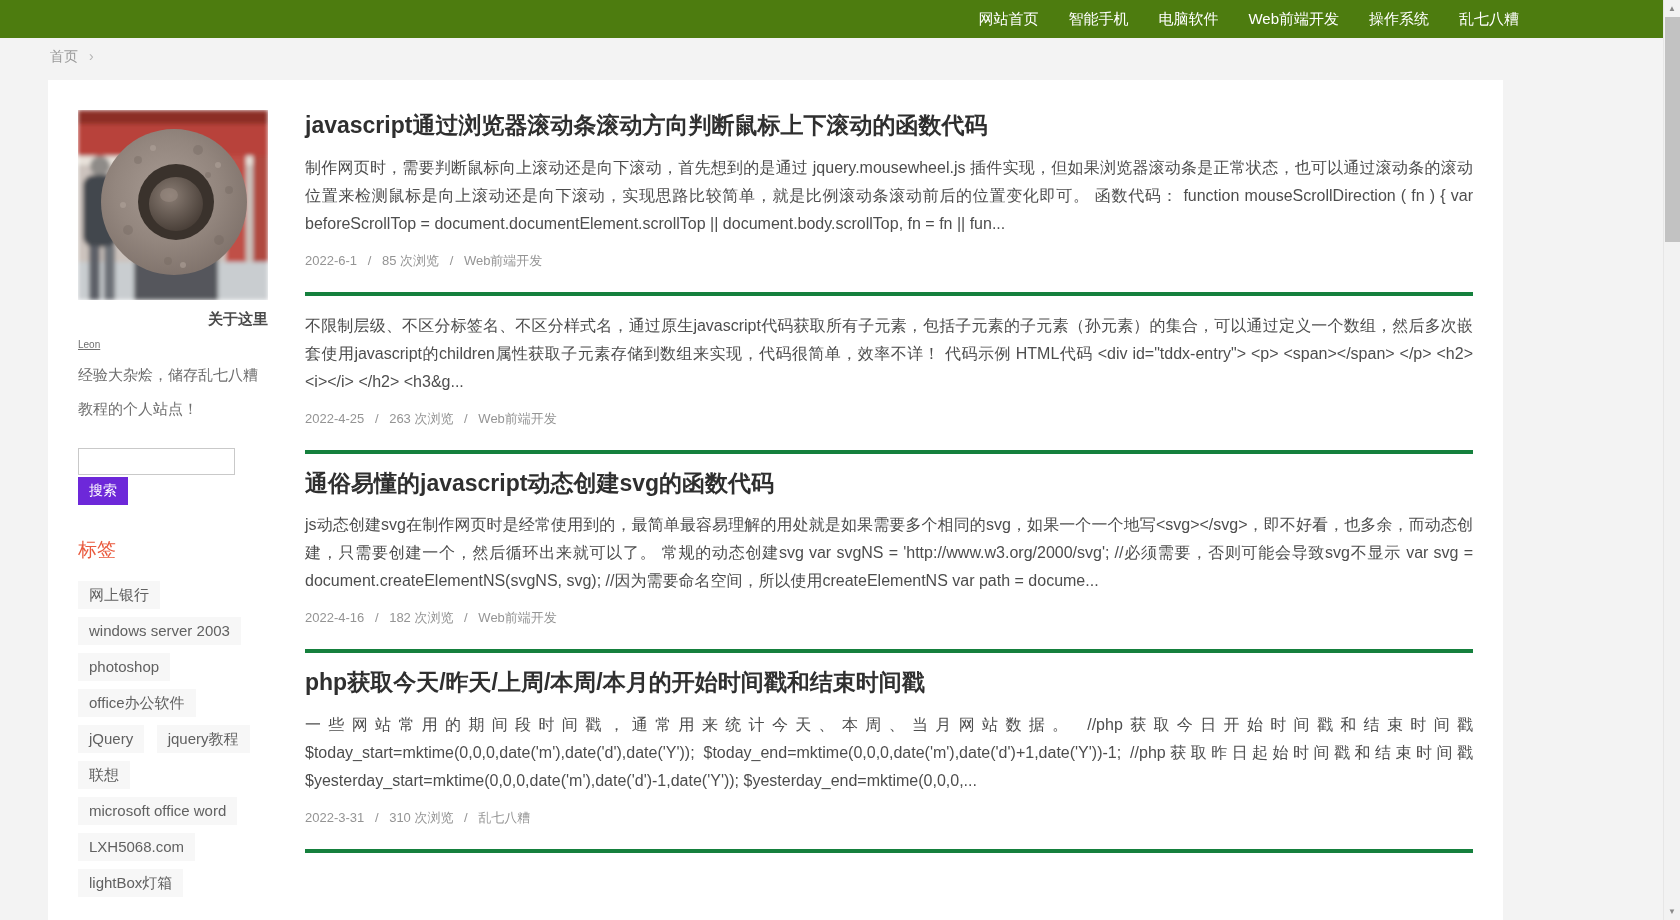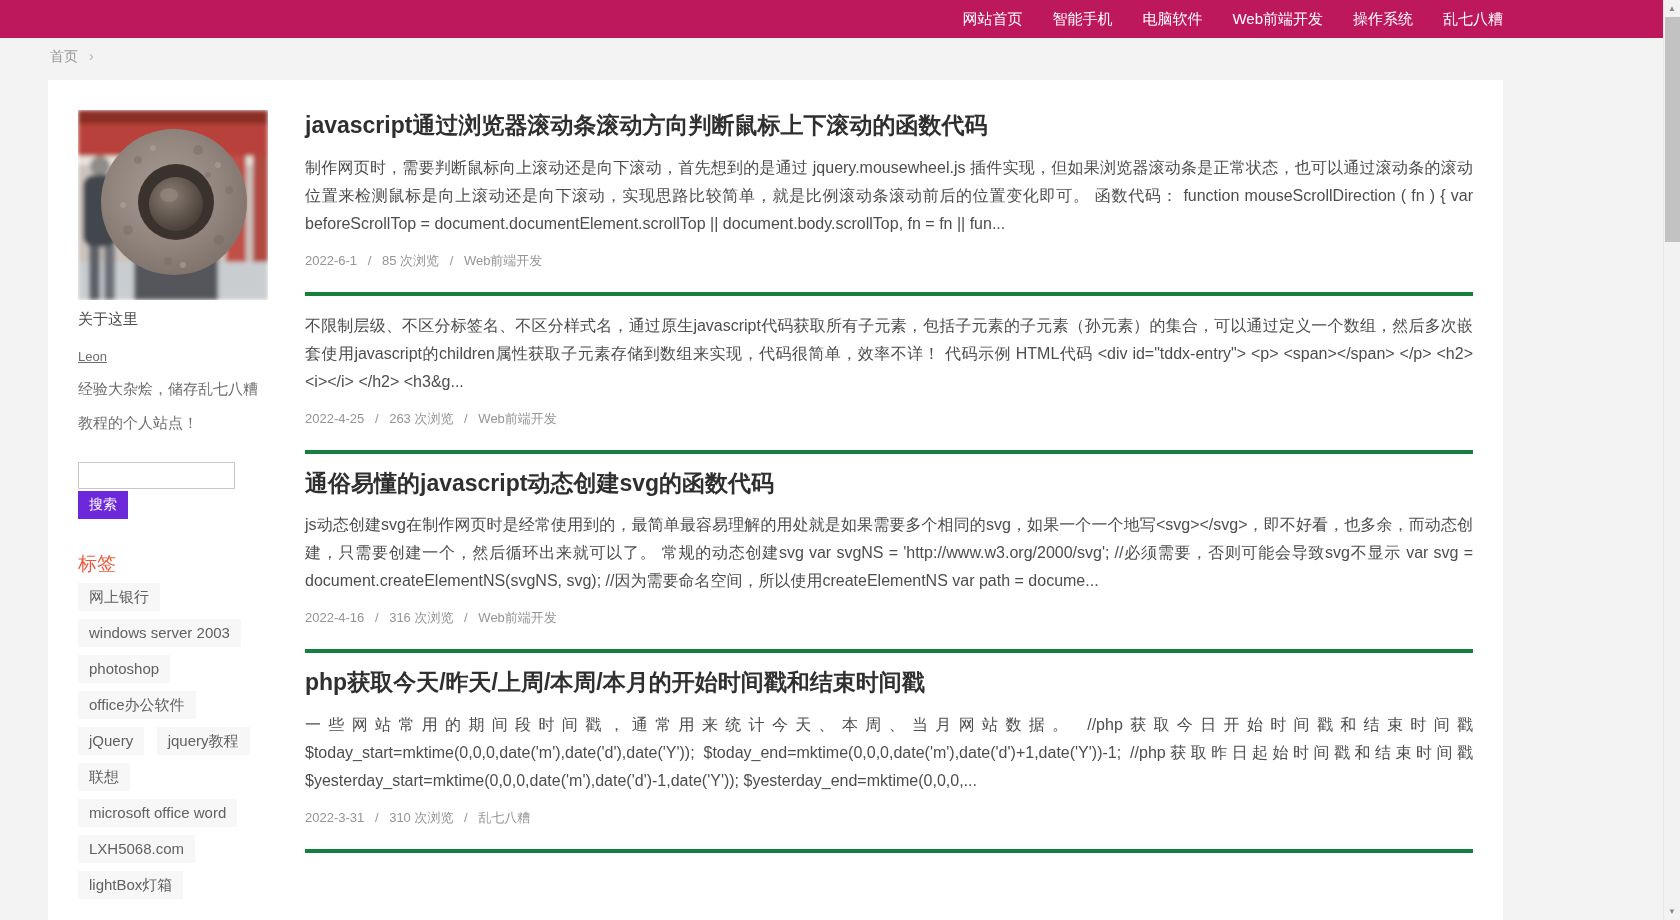--- a/index.html
+++ b/index.html
@@ -7,21 +7,22 @@
   body {
     background: #f3f3f3;
     font-family: "Liberation Sans", "DejaVu Sans", sans-serif;
     position: relative;
   }
 
   
   .topnav {
     position: absolute; top: 0; left: 0;
     width: 100%; height: 38px;
-    background: #be185d;
+    background: #4d7c0f;
+    padding-left: 16px;
   }
   .nav-inner {
     width: 1455px; margin-left: 48px; height: 100%;
     display: flex; justify-content: flex-end; align-items: center; gap: 30px;
   }
   .nav-inner a {
     color: #ffffff; font-size: 15px; text-decoration: none; cursor: pointer;
   }
 
   
@@ -38,34 +39,34 @@
     width: 1455px; min-height: 840px;
     background: #ffffff;
     padding: 30px;
     display: flex;
   }
 
   
   .sidebar { width: 190px; flex-shrink: 0; }
   .avatar { width: 190px; height: 190px; display: block; }
   .avatar svg { display: block; }
-  .caption { text-align: left; margin-top: 10px; font-size: 15px; color: #4a4a4a; }
-  .author { margin-top: 20px; font-size: 13px; color: #6e6e6e; text-decoration: underline; }
+  .caption { text-align: right; margin-top: 10px; font-size: 15px; color: #4a4a4a; font-weight: bold; }
+  .author { margin-top: 10px; font-size: 10px; color: #6e6e6e; text-decoration: underline; }
   .bio { margin-top: 8px; font-size: 15px; color: #6e6e6e; line-height: 34px; }
   .search-input {
     margin-top: 22px; width: 157px; height: 27px;
     border: 1px solid #c9c9c9; background: #fff; outline: none;
     font-size: 14px; padding: 0 6px; display: block;
   }
   .search-btn {
     margin-top: 2px; background: #6d28d9; color: #fff;
     border: none; padding: 5px 11px; font-size: 14px; cursor: pointer; display: inline-block;
   }
   .tags-title { margin-top: 32px; color: #e9593d; font-size: 19px; font-weight: normal; }
-  .tags { margin-top: 6px; }
+  .tags { margin-top: 18px; }
   .tag {
     display: inline-block; background: #f7f7f7; color: #616161;
     padding: 4px 11px; margin: 0 8px 8px 0; font-size: 15px; line-height: 20px;
     text-decoration: none; cursor: pointer; white-space: nowrap;
   }
 
   
   .main { margin-left: 37px; flex: 1; min-width: 0; }
   .article { padding: 16px 0 22px; border-bottom: 4px solid #15803d; }
   .article:first-child { padding-top: 2px; }
@@ -215,21 +216,21 @@
         <a>Web前端开发</a>
       </div>
     </article>
 
     <article class="article">
       <h2>通俗易懂的javascript动态创建svg的函数代码</h2>
       <p class="excerpt">js动态创建svg在制作网页时是经常使用到的，最简单最容易理解的用处就是如果需要多个相同的svg，如果一个一个地写&lt;svg&gt;&lt;/svg&gt;，即不好看，也多余，而动态创建，只需要创建一个，然后循环出来就可以了。 常规的动态创建svg var svgNS = 'http://www.w3.org/2000/svg'; //必须需要，否则可能会导致svg不显示 var svg = document.createElementNS(svgNS, svg); //因为需要命名空间，所以使用createElementNS var path = docume...</p>
       <div class="meta">
         <span>2022-4-16</span>
         <span class="msep">/</span>
-        <span>316 次浏览</span>
+        <span>182 次浏览</span>
         <span class="msep">/</span>
         <a>Web前端开发</a>
       </div>
     </article>
 
     <article class="article">
       <h2>php获取今天/昨天/上周/本周/本月的开始时间戳和结束时间戳</h2>
       <p class="excerpt">一些网站常用的期间段时间戳，通常用来统计今天、本周、当月网站数据。 //php获取今日开始时间戳和结束时间戳 $today_start=mktime(0,0,0,date('m'),date('d'),date('Y')); $today_end=mktime(0,0,0,date('m'),date('d')+1,date('Y'))-1; //php获取昨日起始时间戳和结束时间戳 $yesterday_start=mktime(0,0,0,date('m'),date('d')-1,date('Y')); $yesterday_end=mktime(0,0,0,...</p>
       <div class="meta">
         <span>2022-3-31</span>

